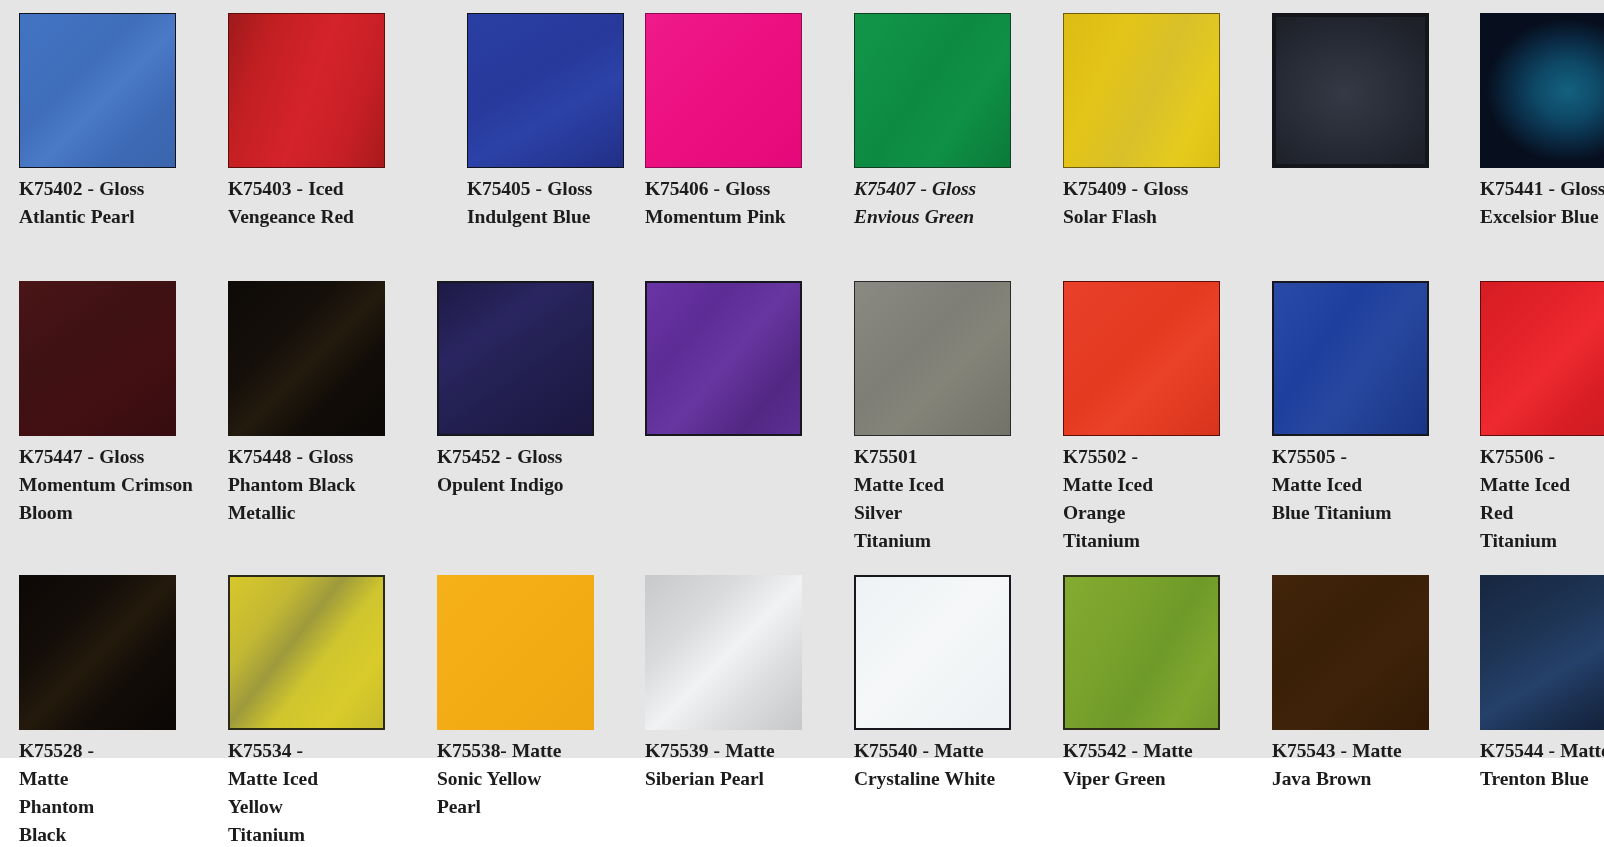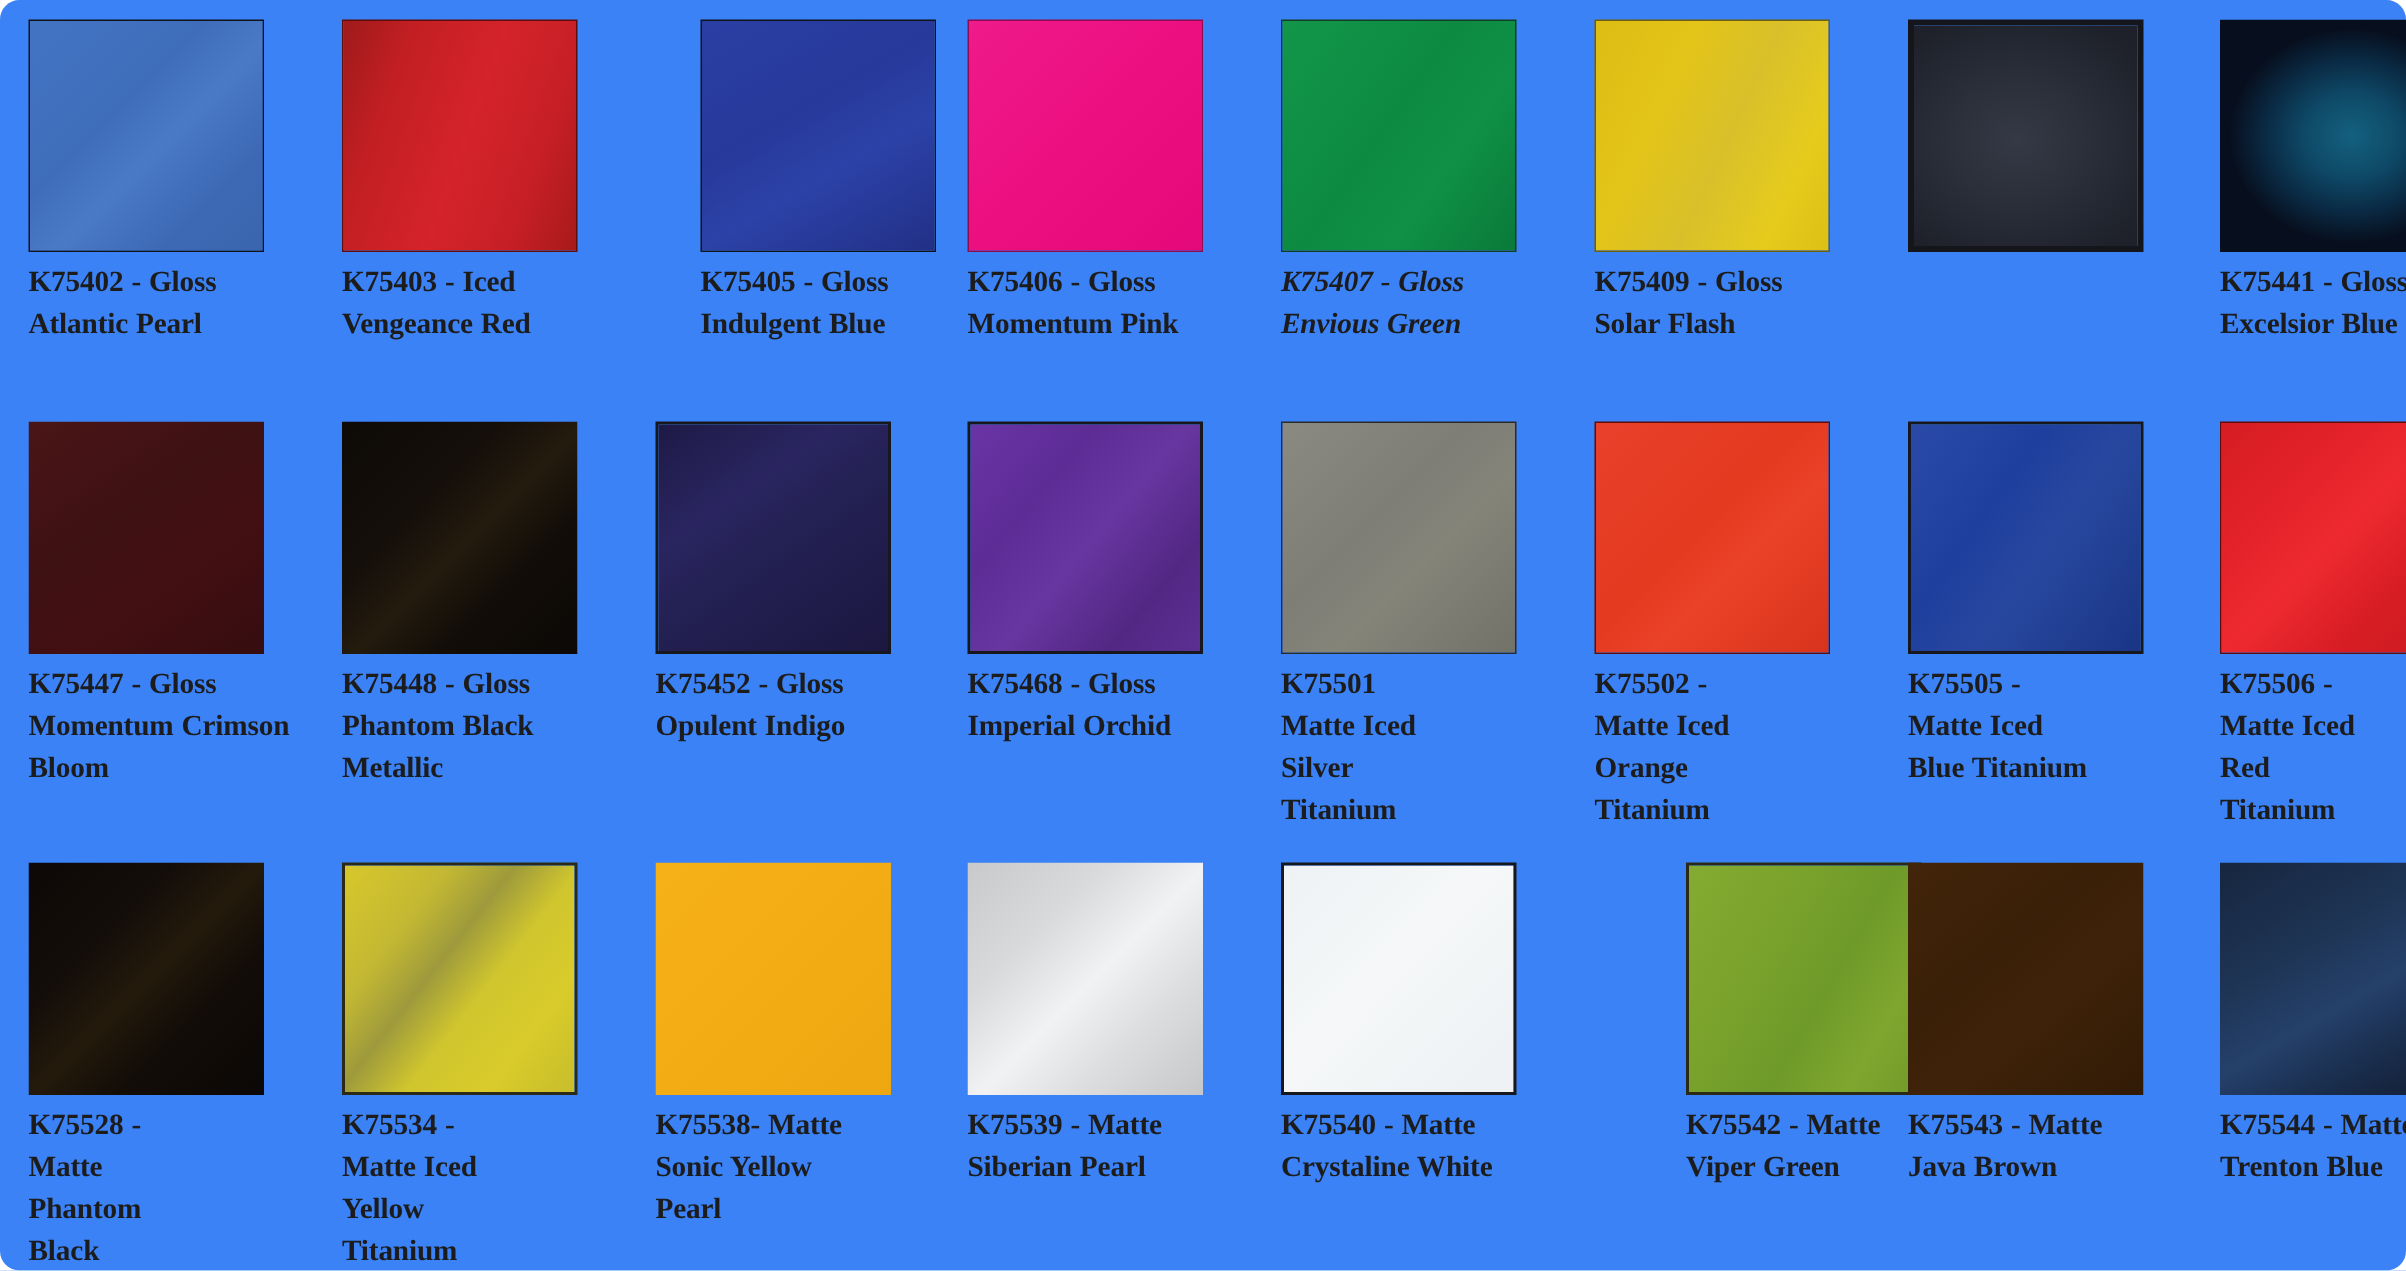--- a/index.html
+++ b/index.html
@@ -10,23 +10,22 @@
   }
   body {
     width: 1604px;
     height: 847px;
     font-family: "Liberation Serif", "DejaVu Serif", serif;
     overflow: hidden;
   }
   .sheet {
     position: relative;
     width: 1604px;
-    height: 847px;
-    background: #3b82f6;
-    border-radius: 13px;
+    height: 758px;
+    background: #e5e5e5;
   }
   .swatch-grid {
     position: absolute;
     left: 0;
     top: 0;
     width: 1604px;
   }
   .grid-row {
     position: absolute;
     left: 0;
@@ -157,22 +156,20 @@
           <div class="chip bd-med">
             <div class="chip-inner" style="background:linear-gradient(145deg,#1d1a46 0%,#2a2560 32%,#232052 55%,#1b1740 100%);"></div>
           </div>
           <div class="caption cap-wide">K75452 - Gloss
 Opulent Indigo</div>
         </div>
         <div class="swatch-cell" style="left: 645px;">
           <div class="chip bd-med">
             <div class="chip-inner" style="background:linear-gradient(130deg,#6a34a6 0%,#5d2c95 30%,#6836a0 52%,#522784 78%,#5c2f93 100%);"></div>
           </div>
-          <div class="caption cap-wide">K75468 - Gloss
-Imperial Orchid</div>
         </div>
         <div class="swatch-cell" style="left: 854px;">
           <div class="chip bd-gray">
             <div class="chip-inner" style="background:linear-gradient(135deg,#8a8982 0%,#7e7d76 40%,#858479 60%,#737269 100%);"></div>
           </div>
           <div class="caption cap-wide">K75501
 Matte Iced
 Silver
 Titanium</div>
         </div>
@@ -237,21 +234,21 @@
           <div class="caption cap-wide">K75539 - Matte
 Siberian Pearl</div>
         </div>
         <div class="swatch-cell" style="left: 854px;">
           <div class="chip bd-med">
             <div class="chip-inner" style="background:linear-gradient(135deg,#eef2f4 0%,#f5f7f8 45%,#edf1f3 100%);"></div>
           </div>
           <div class="caption cap-wide">K75540 - Matte
 Crystaline White</div>
         </div>
-        <div class="swatch-cell" style="left: 1124px;">
+        <div class="swatch-cell" style="left: 1063px;">
           <div class="chip bd-olive">
             <div class="chip-inner" style="background:linear-gradient(120deg,#84ab31 0%,#7aa32c 32%,#6e9a2a 58%,#7fa72e 80%,#72992a 100%);"></div>
           </div>
           <div class="caption cap-wide">K75542 - Matte
 Viper Green</div>
         </div>
         <div class="swatch-cell" style="left: 1272px;">
           <div class="chip bd-none">
             <div class="chip-inner" style="background:linear-gradient(140deg,#42250a 0%,#3a2008 38%,#3f2309 60%,#311a06 100%);"></div>
           </div>

